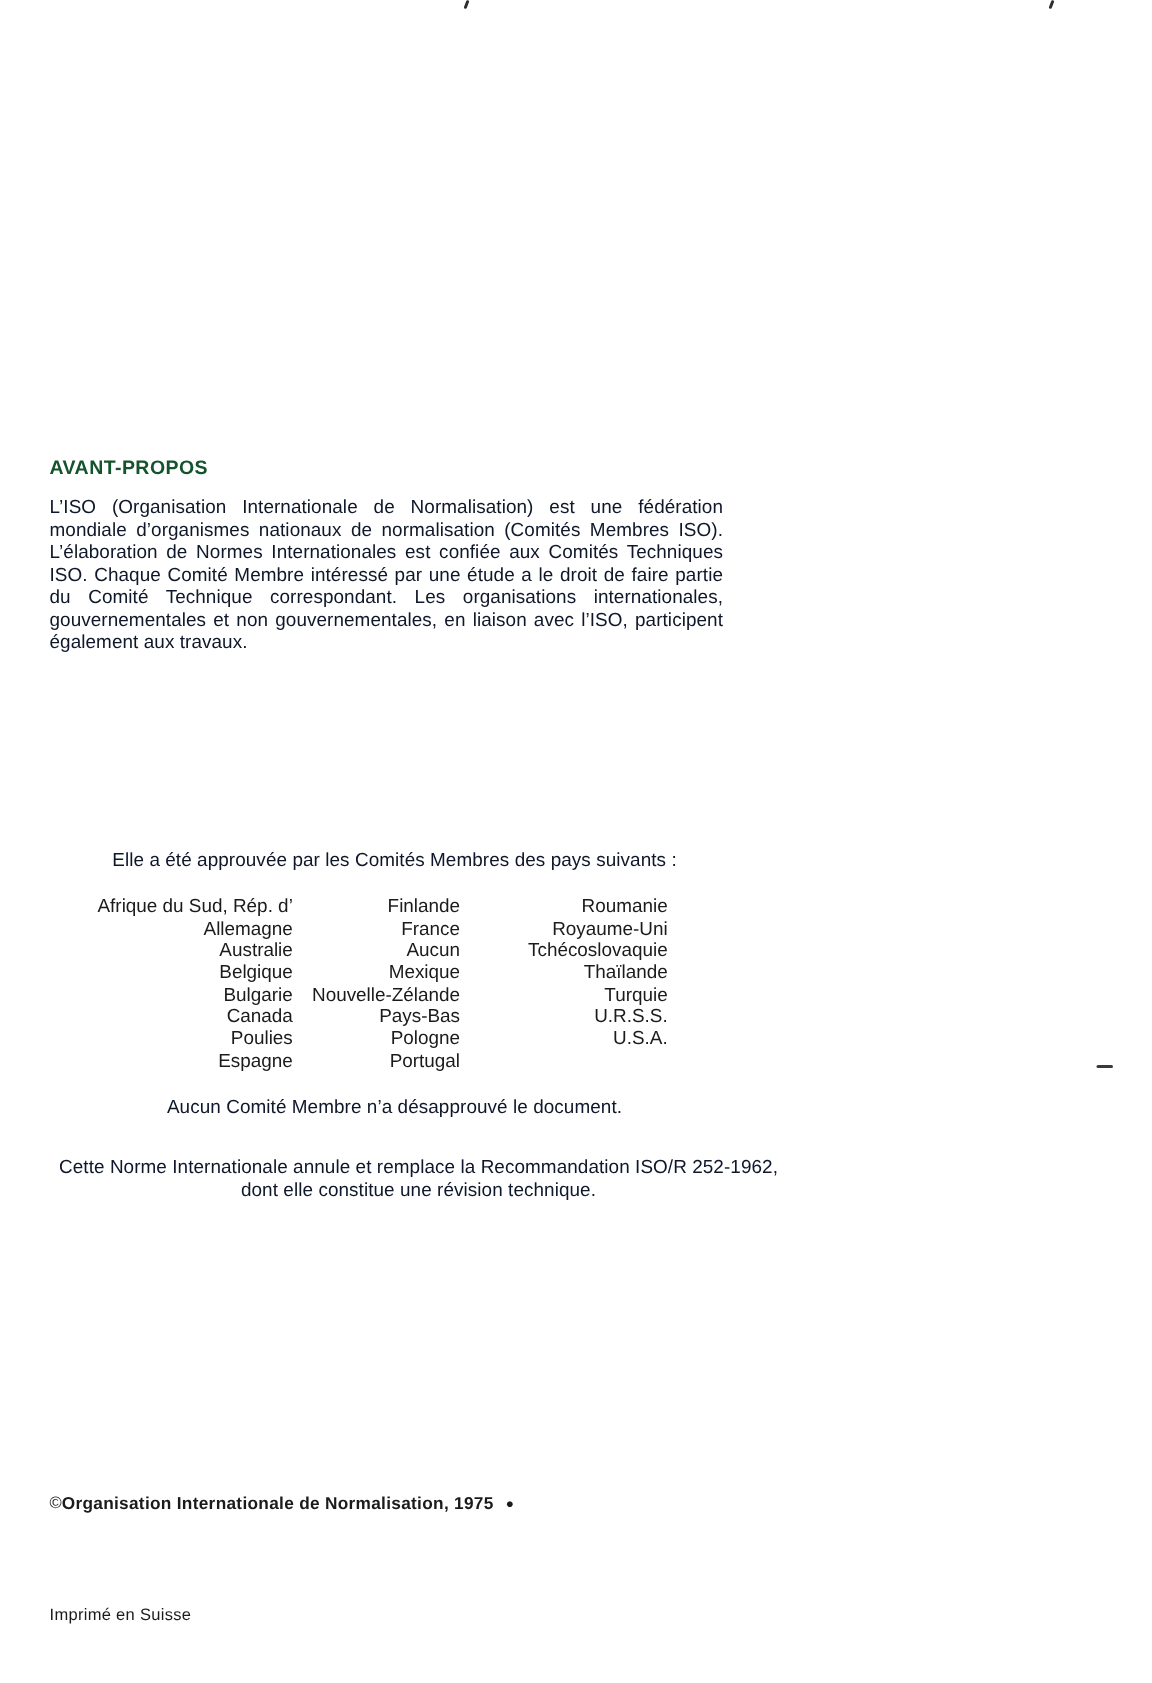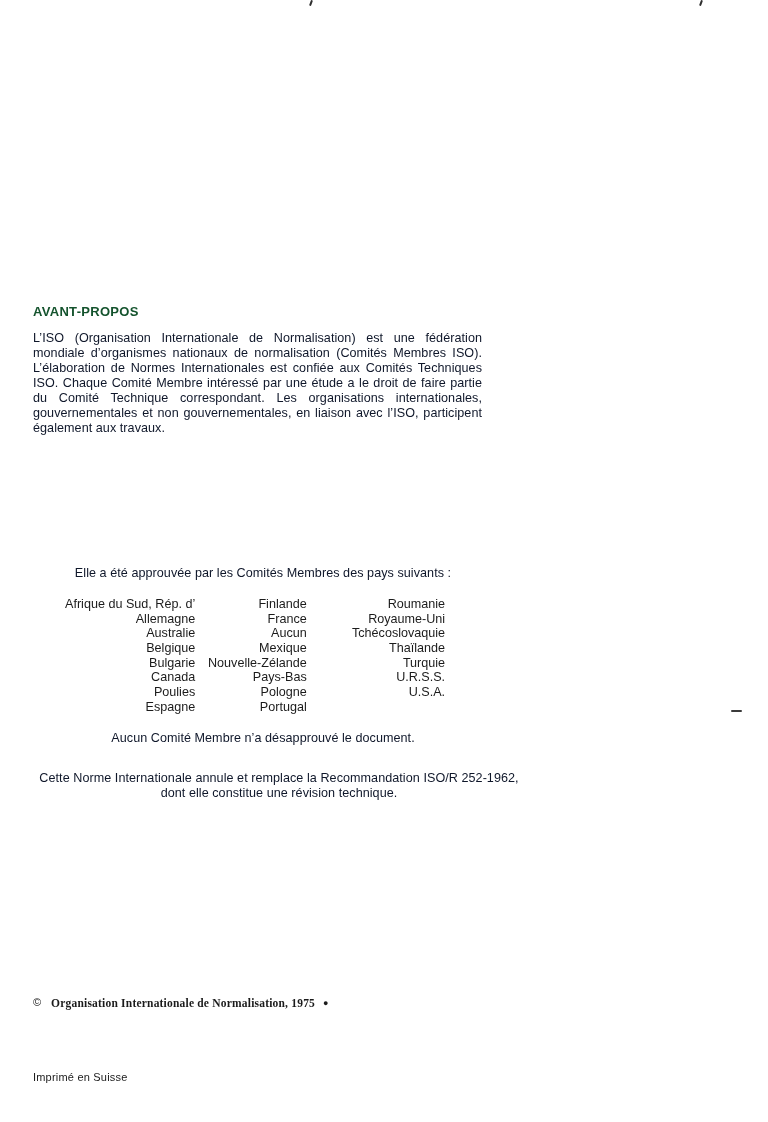--- a/index.html
+++ b/index.html
@@ -89,23 +89,21 @@
     font-size: 11.5px;
     white-space: nowrap;
   }
   .copyright .sym {
     font-size: 11px;
     font-weight: normal;
     vertical-align: 1px;
   }
   .copyright .txt {
     font-weight: bold;
-    margin-left: 10px;
     letter-spacing: 0.2px;
-    font-family: Liberation Serif, serif;
   }
   .copyright .bullet {
     margin-left: 8px;
     font-size: 9px;
     vertical-align: 1px;
   }
 
   .printed {
     position: absolute;
     left: 33px;

